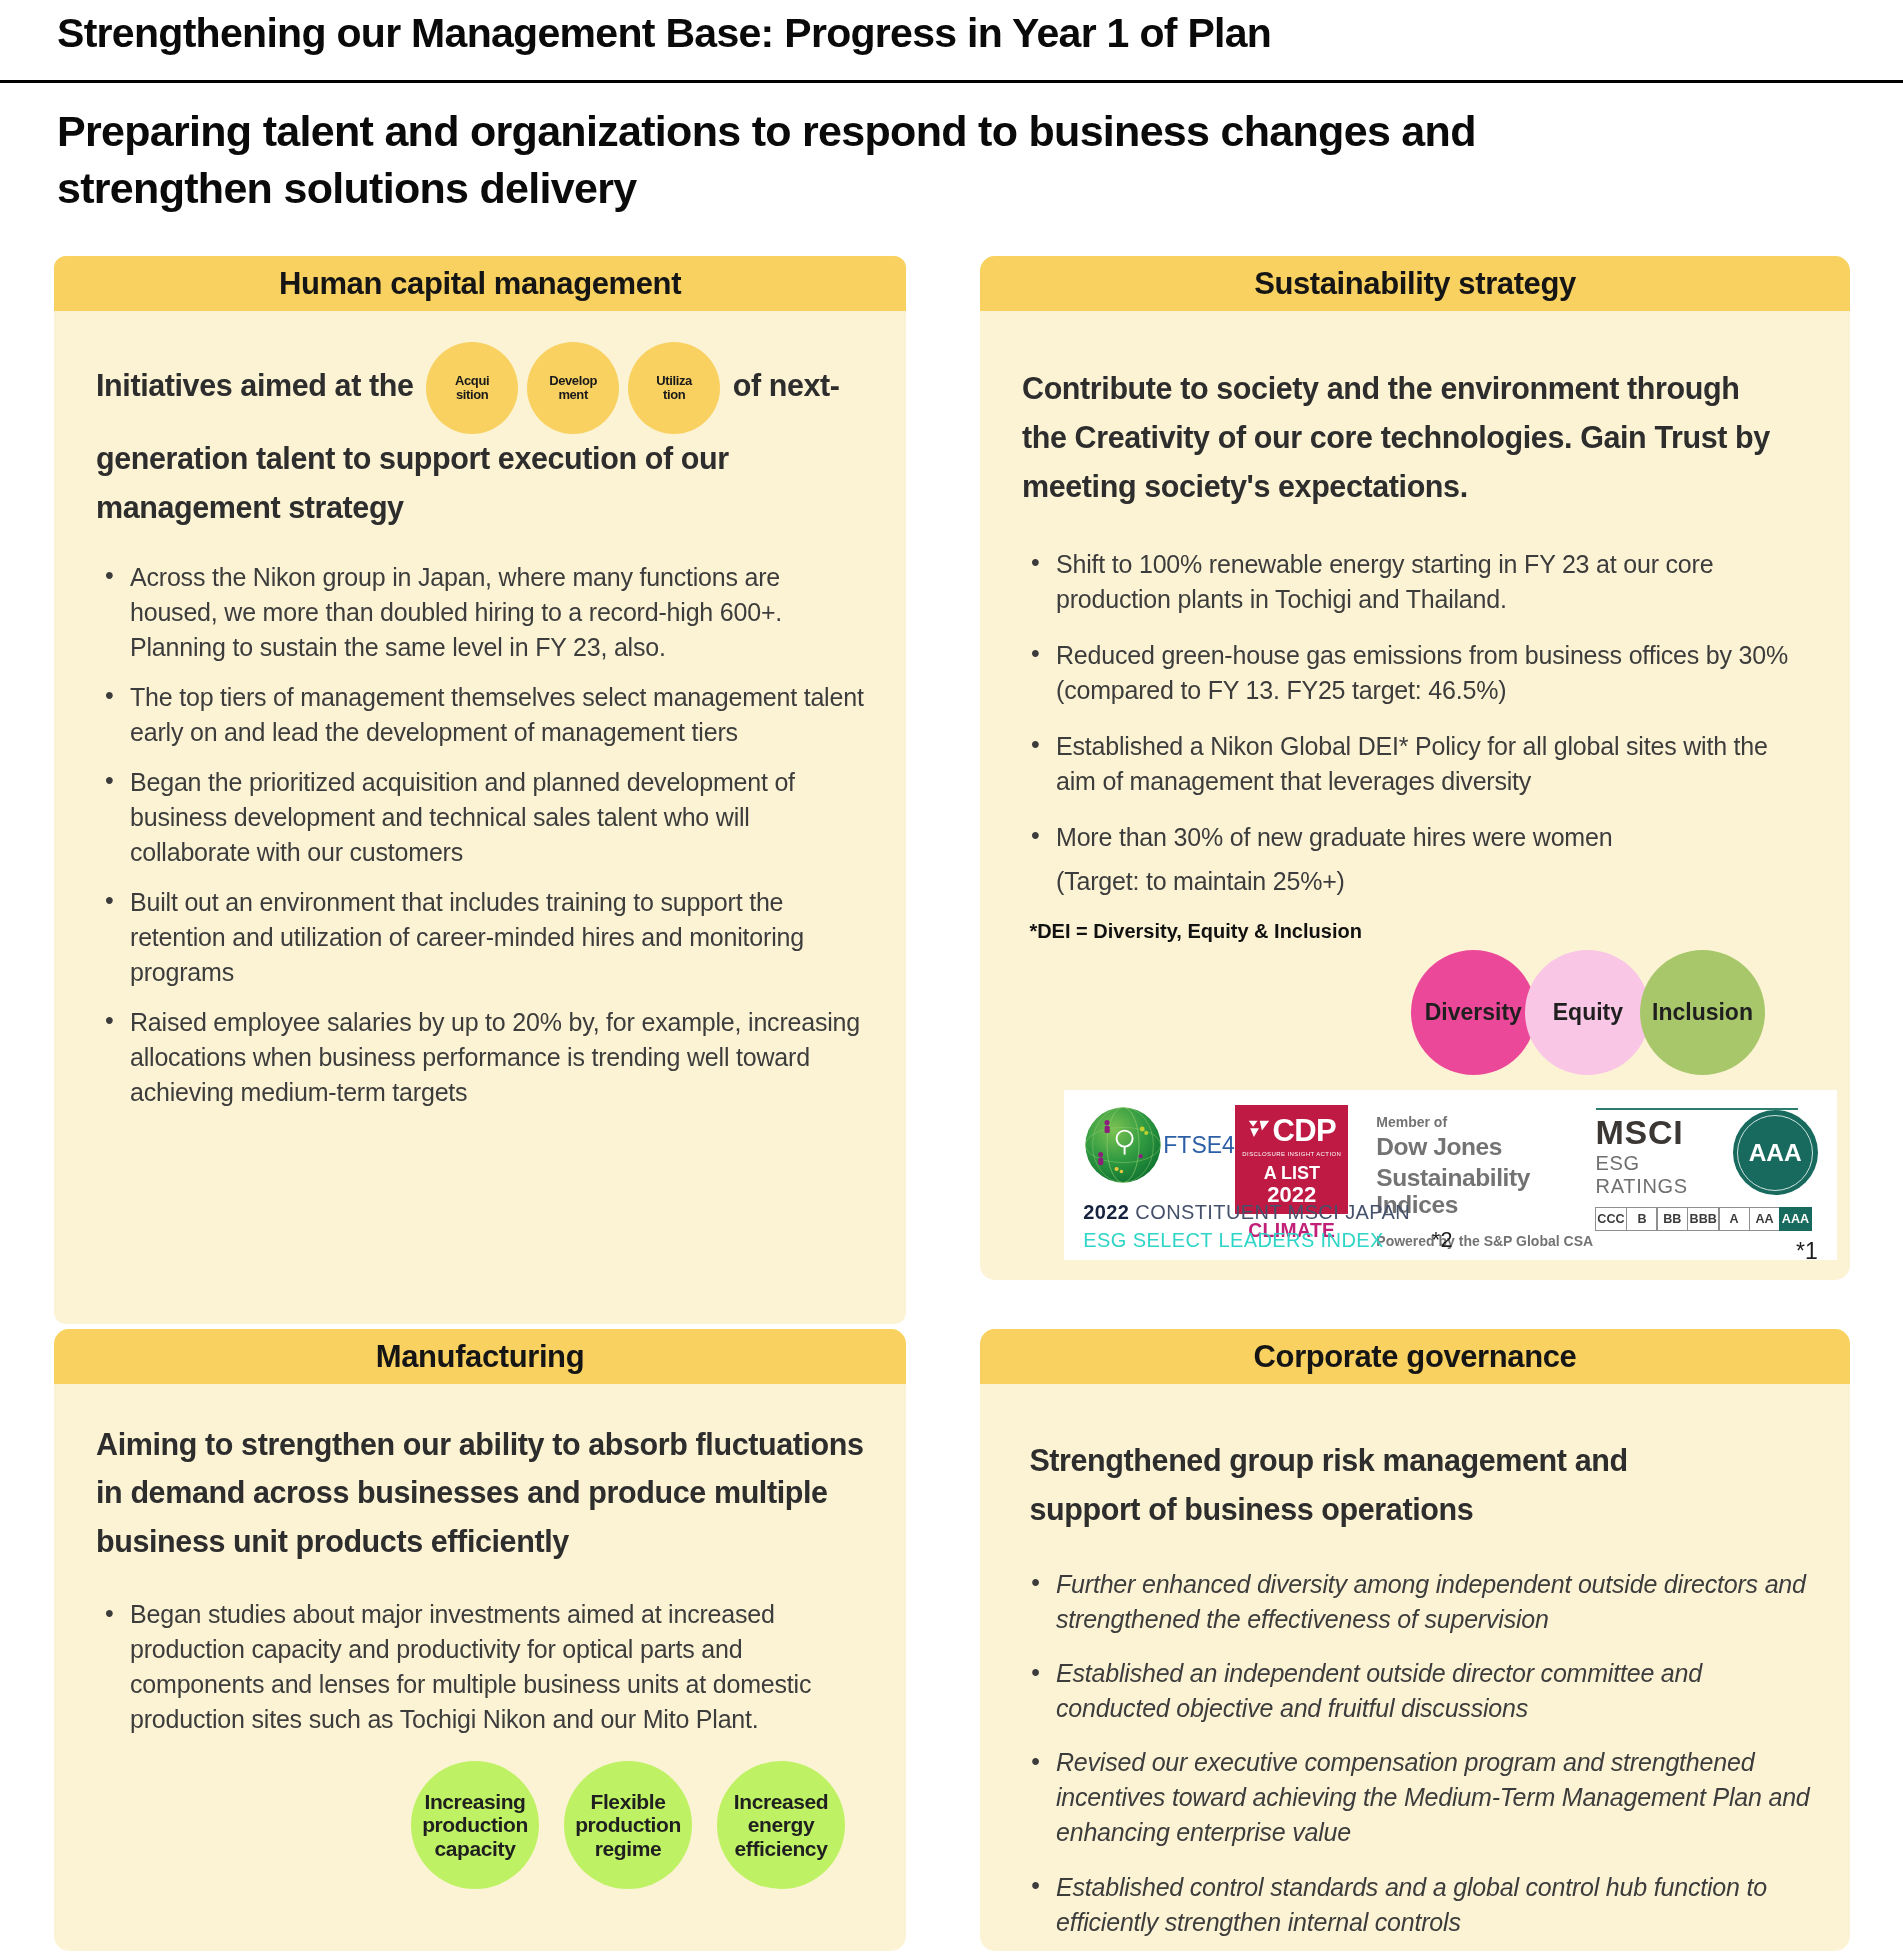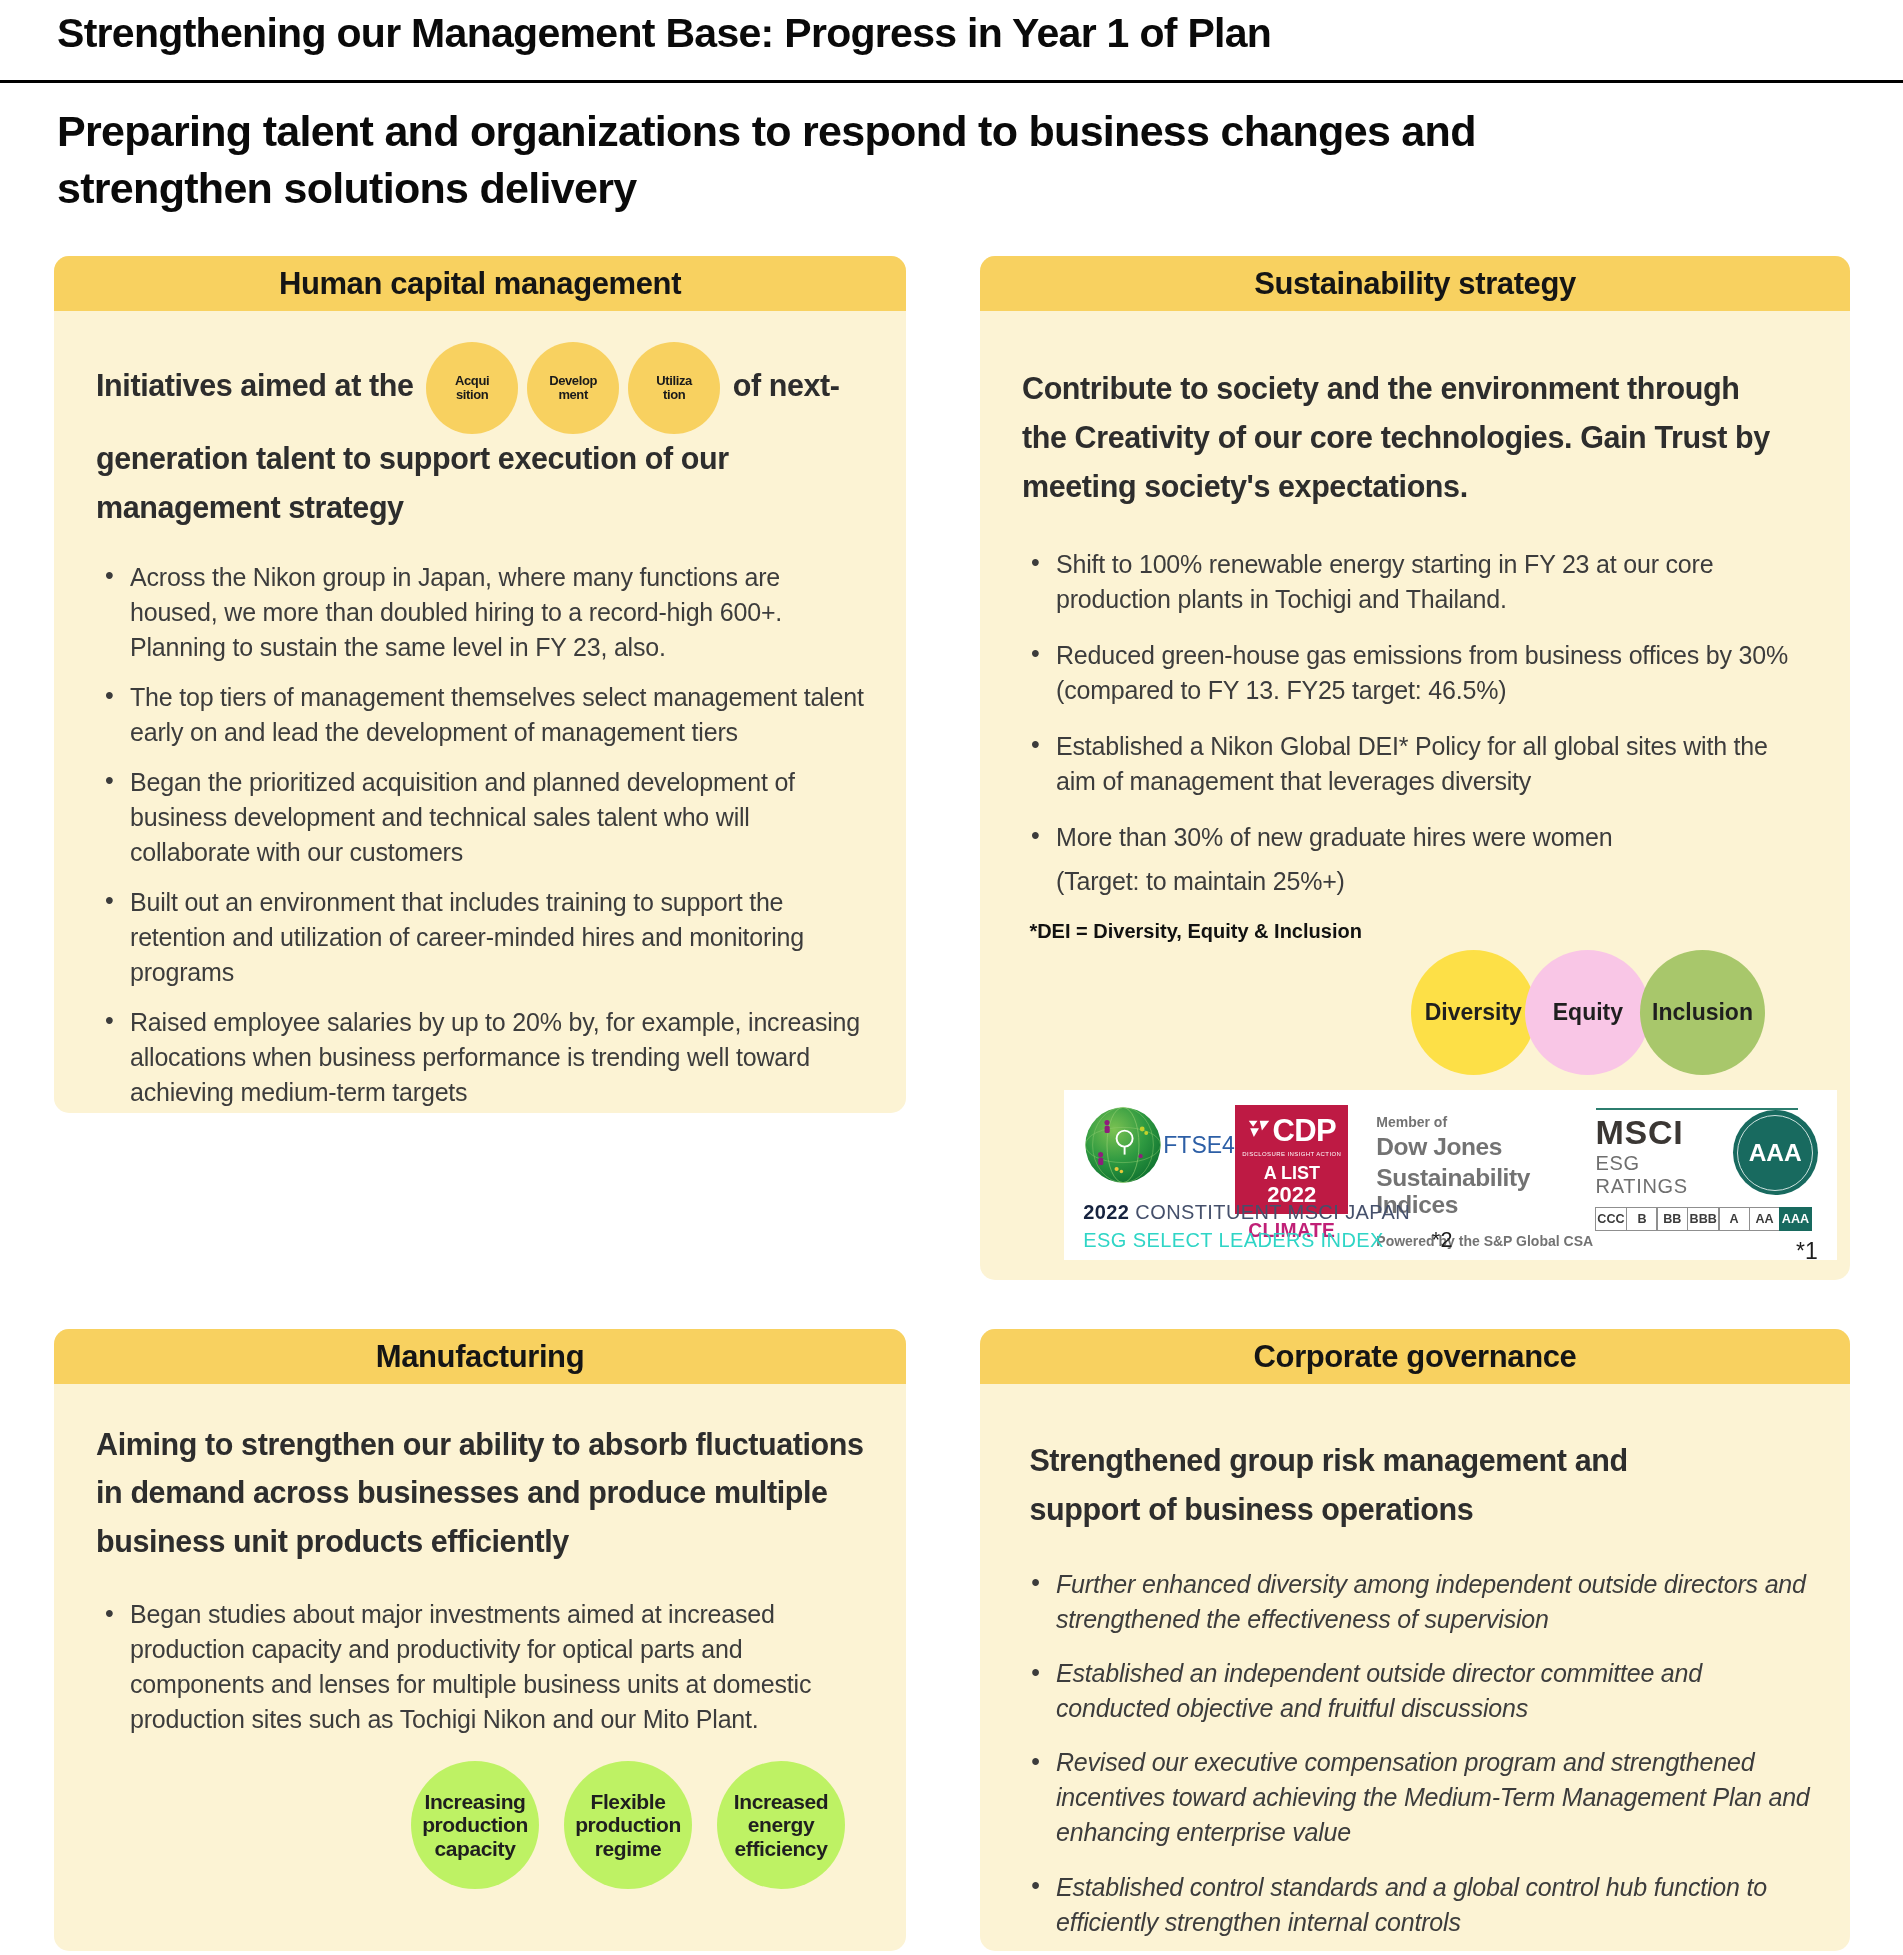--- a/index.html
+++ b/index.html
@@ -17,21 +17,21 @@
   .slide-subtitle{
     position:absolute;left:57px;top:103px;width:1479px;font-size:43px;font-weight:700;
     line-height:1.33;color:#0a0a0a;letter-spacing:-0.7px;
   }
   
   .panel{position:absolute;background:#FCF3D4;border-radius:15px;overflow:hidden;}
   .panel-header{
     height:55px;background:#F8D160;display:flex;align-items:center;justify-content:center;
     font-size:31px;font-weight:700;color:#151515;letter-spacing:-0.4px;
   }
-  .panel-hcm{left:54px;top:256px;width:852px;height:857px;}
+  .panel-hcm{left:54px;top:256px;width:852px;height:1068px;border-radius:12px;}
   .panel-sus{left:980px;top:256px;width:870px;height:1024px;}
   .panel-mfg{left:54px;top:1329px;width:852px;height:622px;}
   .panel-gov{left:980px;top:1329px;width:870px;height:622px;}
   .panel-body{padding:19.3px 36px 0 42px;}
   .lead{
     font-size:30.5px;font-weight:700;color:#2d2d2d;line-height:1.6;letter-spacing:-0.4px;
   }
   .bullets{list-style:none;margin:0;padding:0;font-size:25px;color:#3c3c3c;
     line-height:1.4;letter-spacing:-0.2px;}
   .bullets li{position:relative;padding-left:34px;margin-bottom:15px;}
@@ -49,21 +49,21 @@
   .sus-lead{margin-top:34px;max-width:755px;}
   .sus-bullets{margin-top:36px;}
   .sus-bullets li{margin-bottom:21px;}
   .target-line{margin-top:9px;}
   .dei-footnote{margin:13.4px 0 0 7.4px;font-size:20px;font-weight:700;color:#111;}
   .dei-row{display:flex;justify-content:flex-end;margin:7.4px 49px 0 0;}
   .dei-circle{
     width:125px;height:125px;border-radius:50%;display:flex;align-items:center;
     justify-content:center;font-size:23px;font-weight:700;color:#1f1f1f;flex:0 0 auto;
   }
-  .dei-diversity{background:#fde047;}
+  .dei-diversity{background:#ec4899;}
   .dei-equity{background:#F9C6E6;margin-left:-10.4px;}
   .dei-inclusion{background:#A8C76B;margin-left:-10.4px;}
   
   .logo-box{
     background:#ffffff;margin:15px 0 0 42px;width:773px;height:170px;
     position:relative;padding:15px 19.3px;box-sizing:border-box;
   }
   .logo-row{display:flex;align-items:flex-start;}
   .ftse-group{width:131px;display:flex;flex-direction:row;align-items:center;}
   .ftse-text{font-size:23px;color:#2D5FA6;margin-top:1.5px;}

